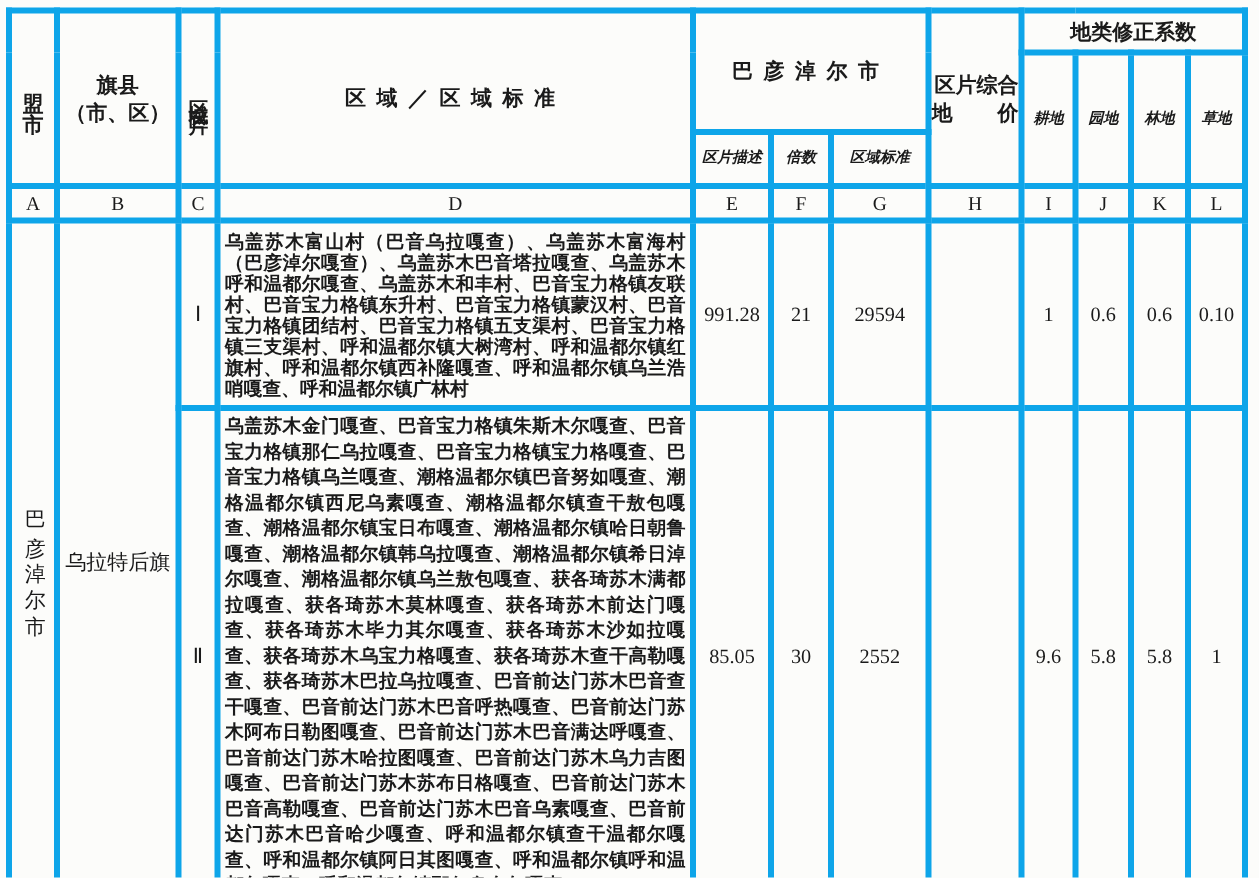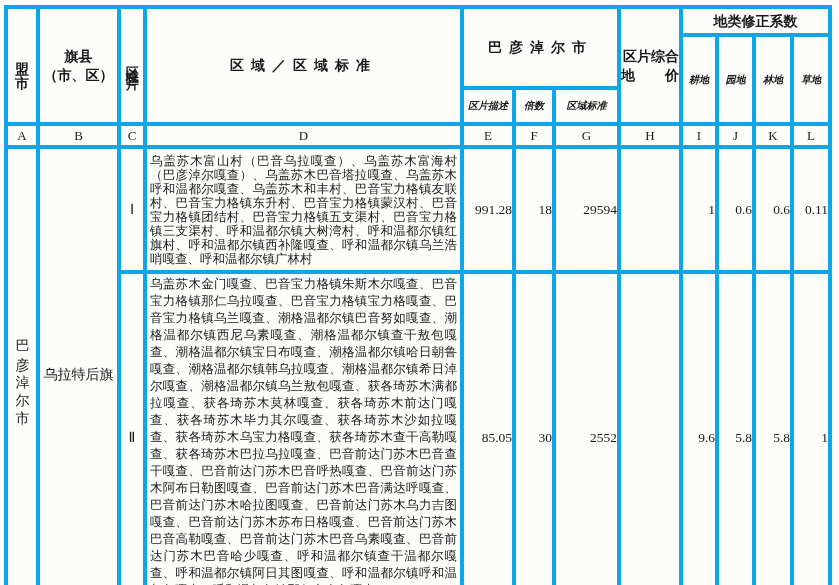--- a/index.html
+++ b/index.html
@@ -51,25 +51,26 @@
 
   
   tr.letters td { font-size: 13px; height: 23px; font-family: "Liberation Serif", serif; }
 
   
   td.desc {
     text-align: justify;
     font-size: 12.5px;
     padding: 2px 3px;
     vertical-align: middle;
+    font-weight: bold;
   }
   td.desc-1 { line-height: 14px; }
   td.desc-2 { line-height: 17px; }
   td.zone { font-size: 14px; }
-  td.num { font-size: 13.5px; text-align: right; }
+  td.num { font-size: 13.5px; }
   td.banner { font-size: 14px; }
 </style>
 </head>
 <body>
 
 <div class="page">
   <table class="doc">
     <colgroup>
       <col style="width:32px">
         <col style="width:81px">
@@ -143,27 +144,27 @@
     </tr>
 
     <tr style="height:125px">
       <td rowspan="2">
         <span class="vtext v-gap3">巴彦淖尔市</span>
       </td>
       <td rowspan="2" class="banner">乌拉特后旗</td>
       <td class="zone">Ⅰ</td>
       <td class="desc desc-1">乌盖苏木富山村（巴音乌拉嘎查）、乌盖苏木富海村（巴彦淖尔嘎查）、乌盖苏木巴音塔拉嘎查、乌盖苏木呼和温都尔嘎查、乌盖苏木和丰村、巴音宝力格镇友联村、巴音宝力格镇东升村、巴音宝力格镇蒙汉村、巴音宝力格镇团结村、巴音宝力格镇五支渠村、巴音宝力格镇三支渠村、呼和温都尔镇大树湾村、呼和温都尔镇红旗村、呼和温都尔镇西补隆嘎查、呼和温都尔镇乌兰浩哨嘎查、呼和温都尔镇广林村</td>
       <td class="num">991.28</td>
-      <td class="num">18</td>
+      <td class="num">21</td>
       <td class="num">29594</td>
       <td class="num"></td>
       <td class="num">1</td>
       <td class="num">0.6</td>
       <td class="num">0.6</td>
-      <td class="num">0.11</td>
+      <td class="num">0.10</td>
     </tr>
 
     <tr style="height:306px">
       <td class="zone">Ⅱ</td>
       <td class="desc desc-2">乌盖苏木金门嘎查、巴音宝力格镇朱斯木尔嘎查、巴音宝力格镇那仁乌拉嘎查、巴音宝力格镇宝力格嘎查、巴音宝力格镇乌兰嘎查、潮格温都尔镇巴音努如嘎查、潮格温都尔镇西尼乌素嘎查、潮格温都尔镇查干敖包嘎查、潮格温都尔镇宝日布嘎查、潮格温都尔镇哈日朝鲁嘎查、潮格温都尔镇韩乌拉嘎查、潮格温都尔镇希日淖尔嘎查、潮格温都尔镇乌兰敖包嘎查、获各琦苏木满都拉嘎查、获各琦苏木莫林嘎查、获各琦苏木前达门嘎查、获各琦苏木毕力其尔嘎查、获各琦苏木沙如拉嘎查、获各琦苏木乌宝力格嘎查、获各琦苏木查干高勒嘎查、获各琦苏木巴拉乌拉嘎查、巴音前达门苏木巴音查干嘎查、巴音前达门苏木巴音呼热嘎查、巴音前达门苏木阿布日勒图嘎查、巴音前达门苏木巴音满达呼嘎查、巴音前达门苏木哈拉图嘎查、巴音前达门苏木乌力吉图嘎查、巴音前达门苏木苏布日格嘎查、巴音前达门苏木巴音高勒嘎查、巴音前达门苏木巴音乌素嘎查、巴音前达门苏木巴音哈少嘎查、呼和温都尔镇查干温都尔嘎查、呼和温都尔镇阿日其图嘎查、呼和温都尔镇呼和温都尔嘎查、呼和温都尔镇那仁乌布尔嘎查</td>
       <td class="num">85.05</td>
       <td class="num">30</td>
       <td class="num">2552</td>
       <td class="num"></td>
       <td class="num">9.6</td>

